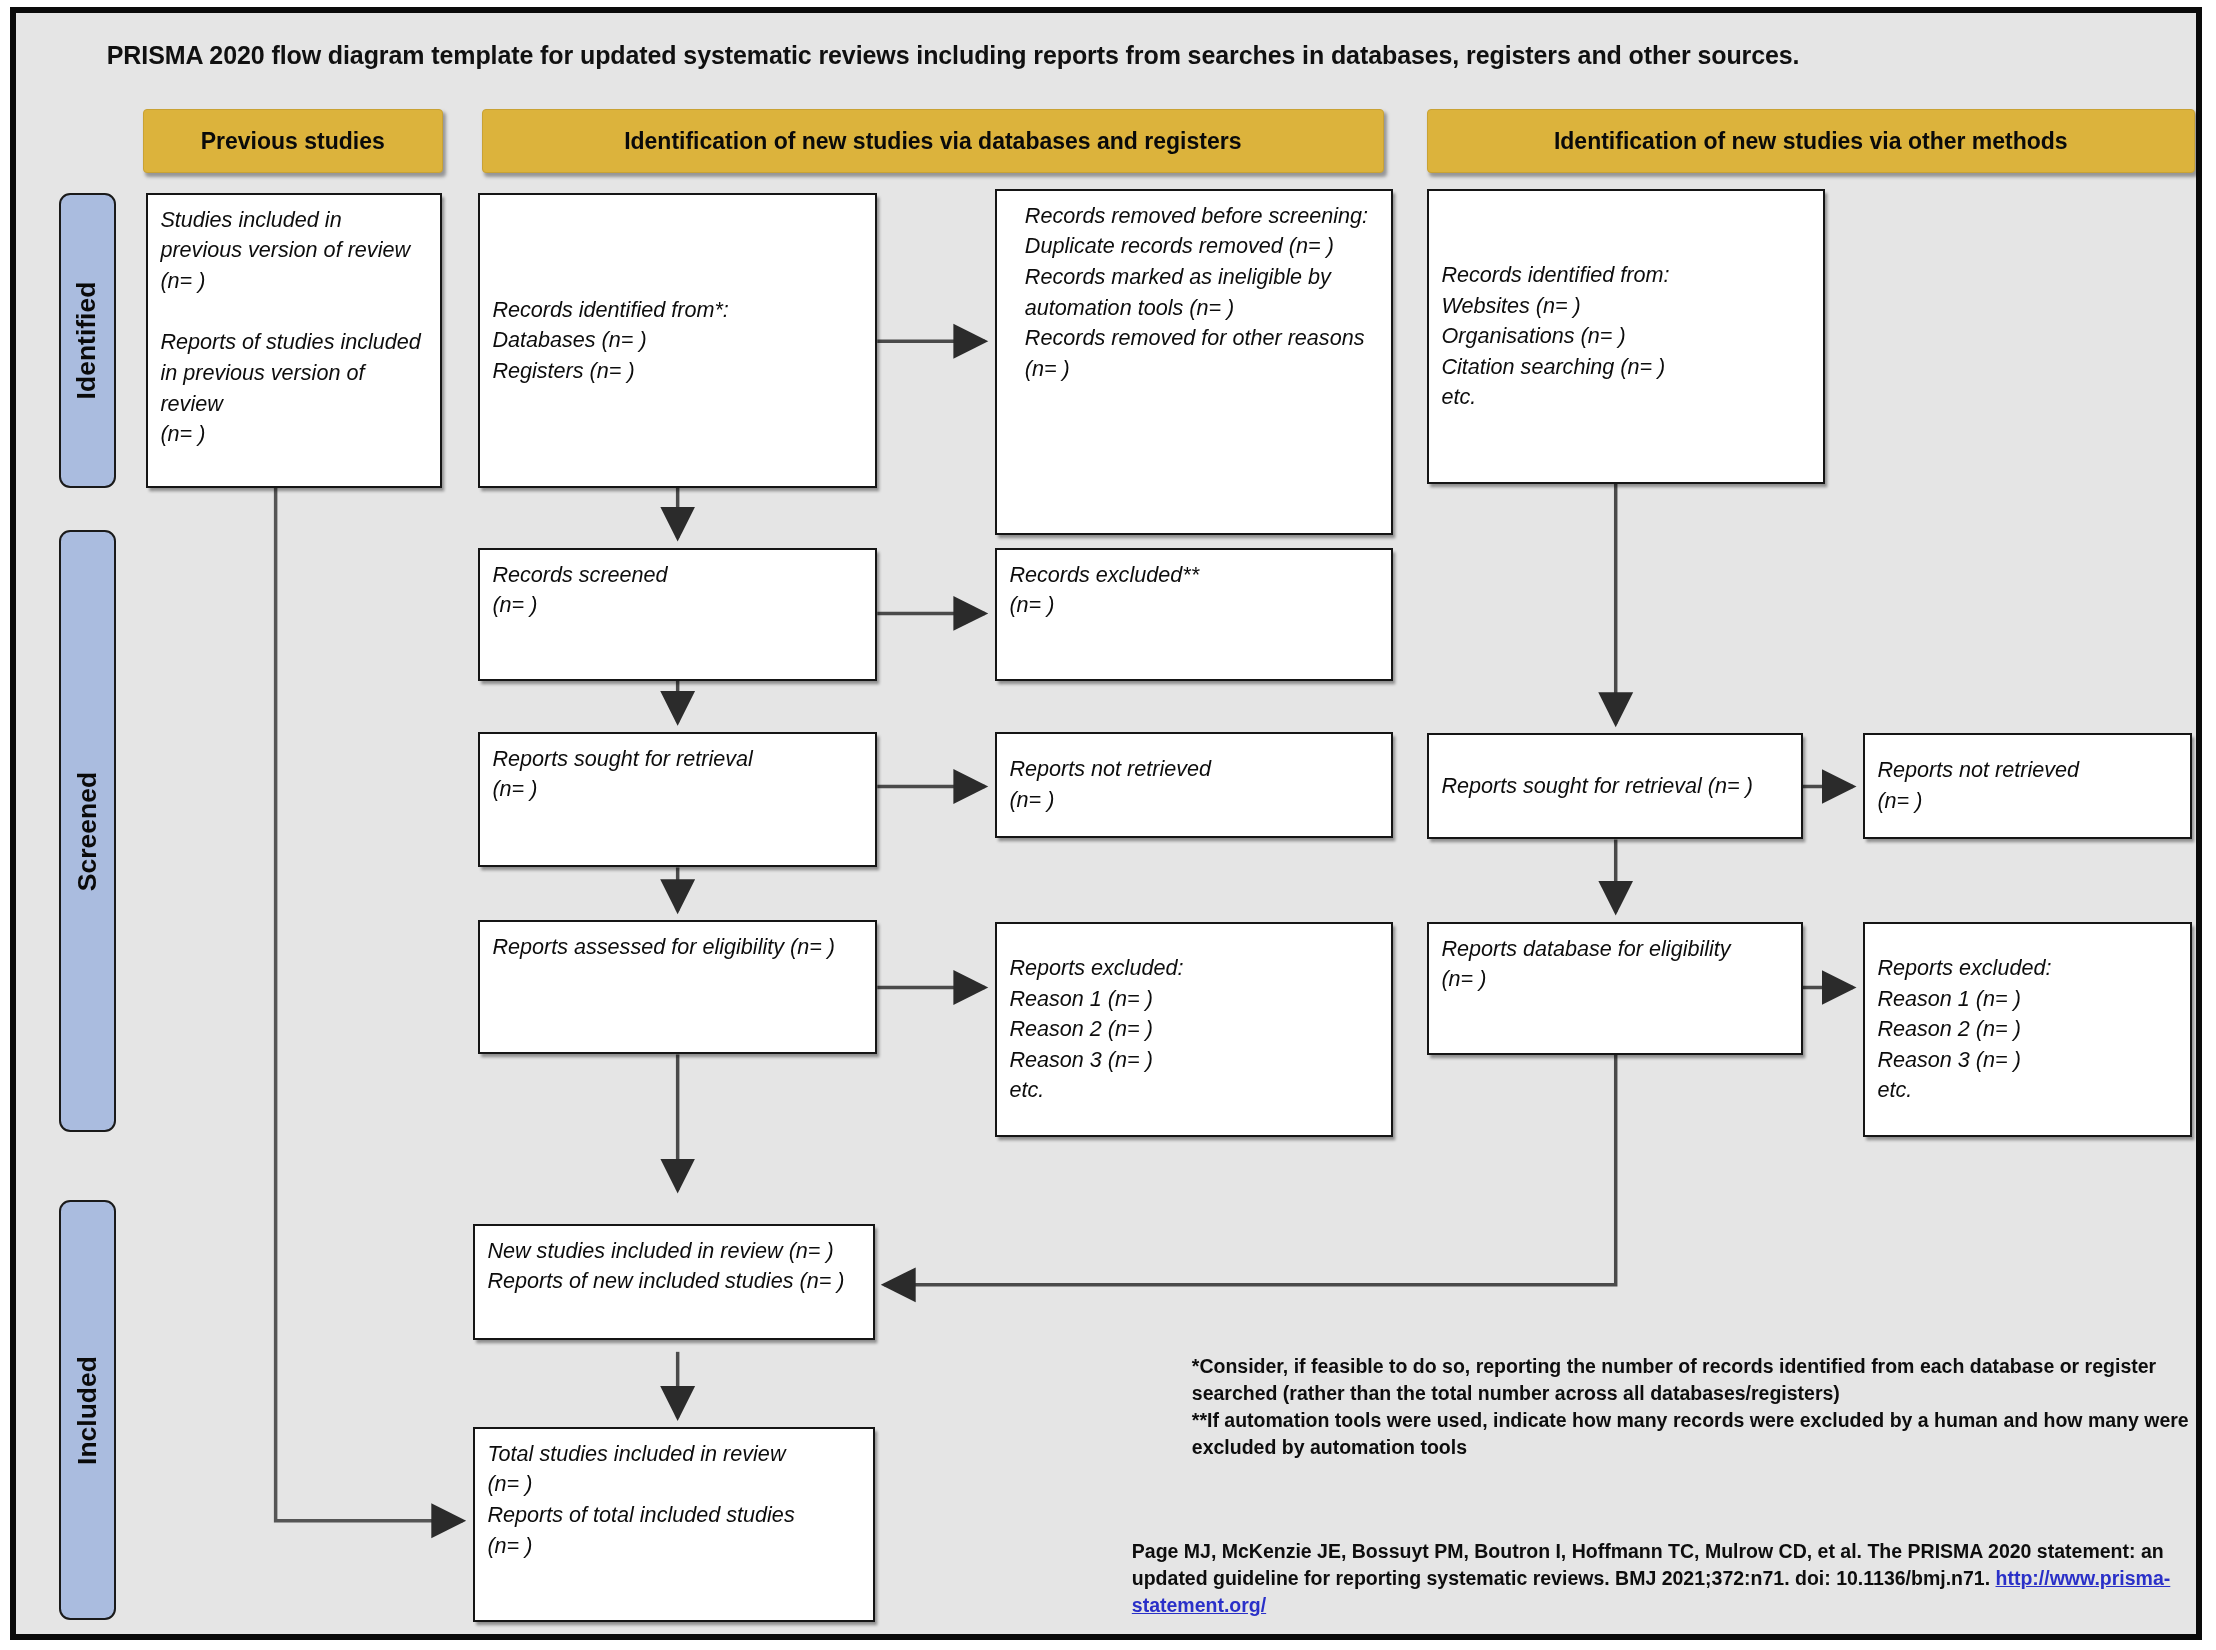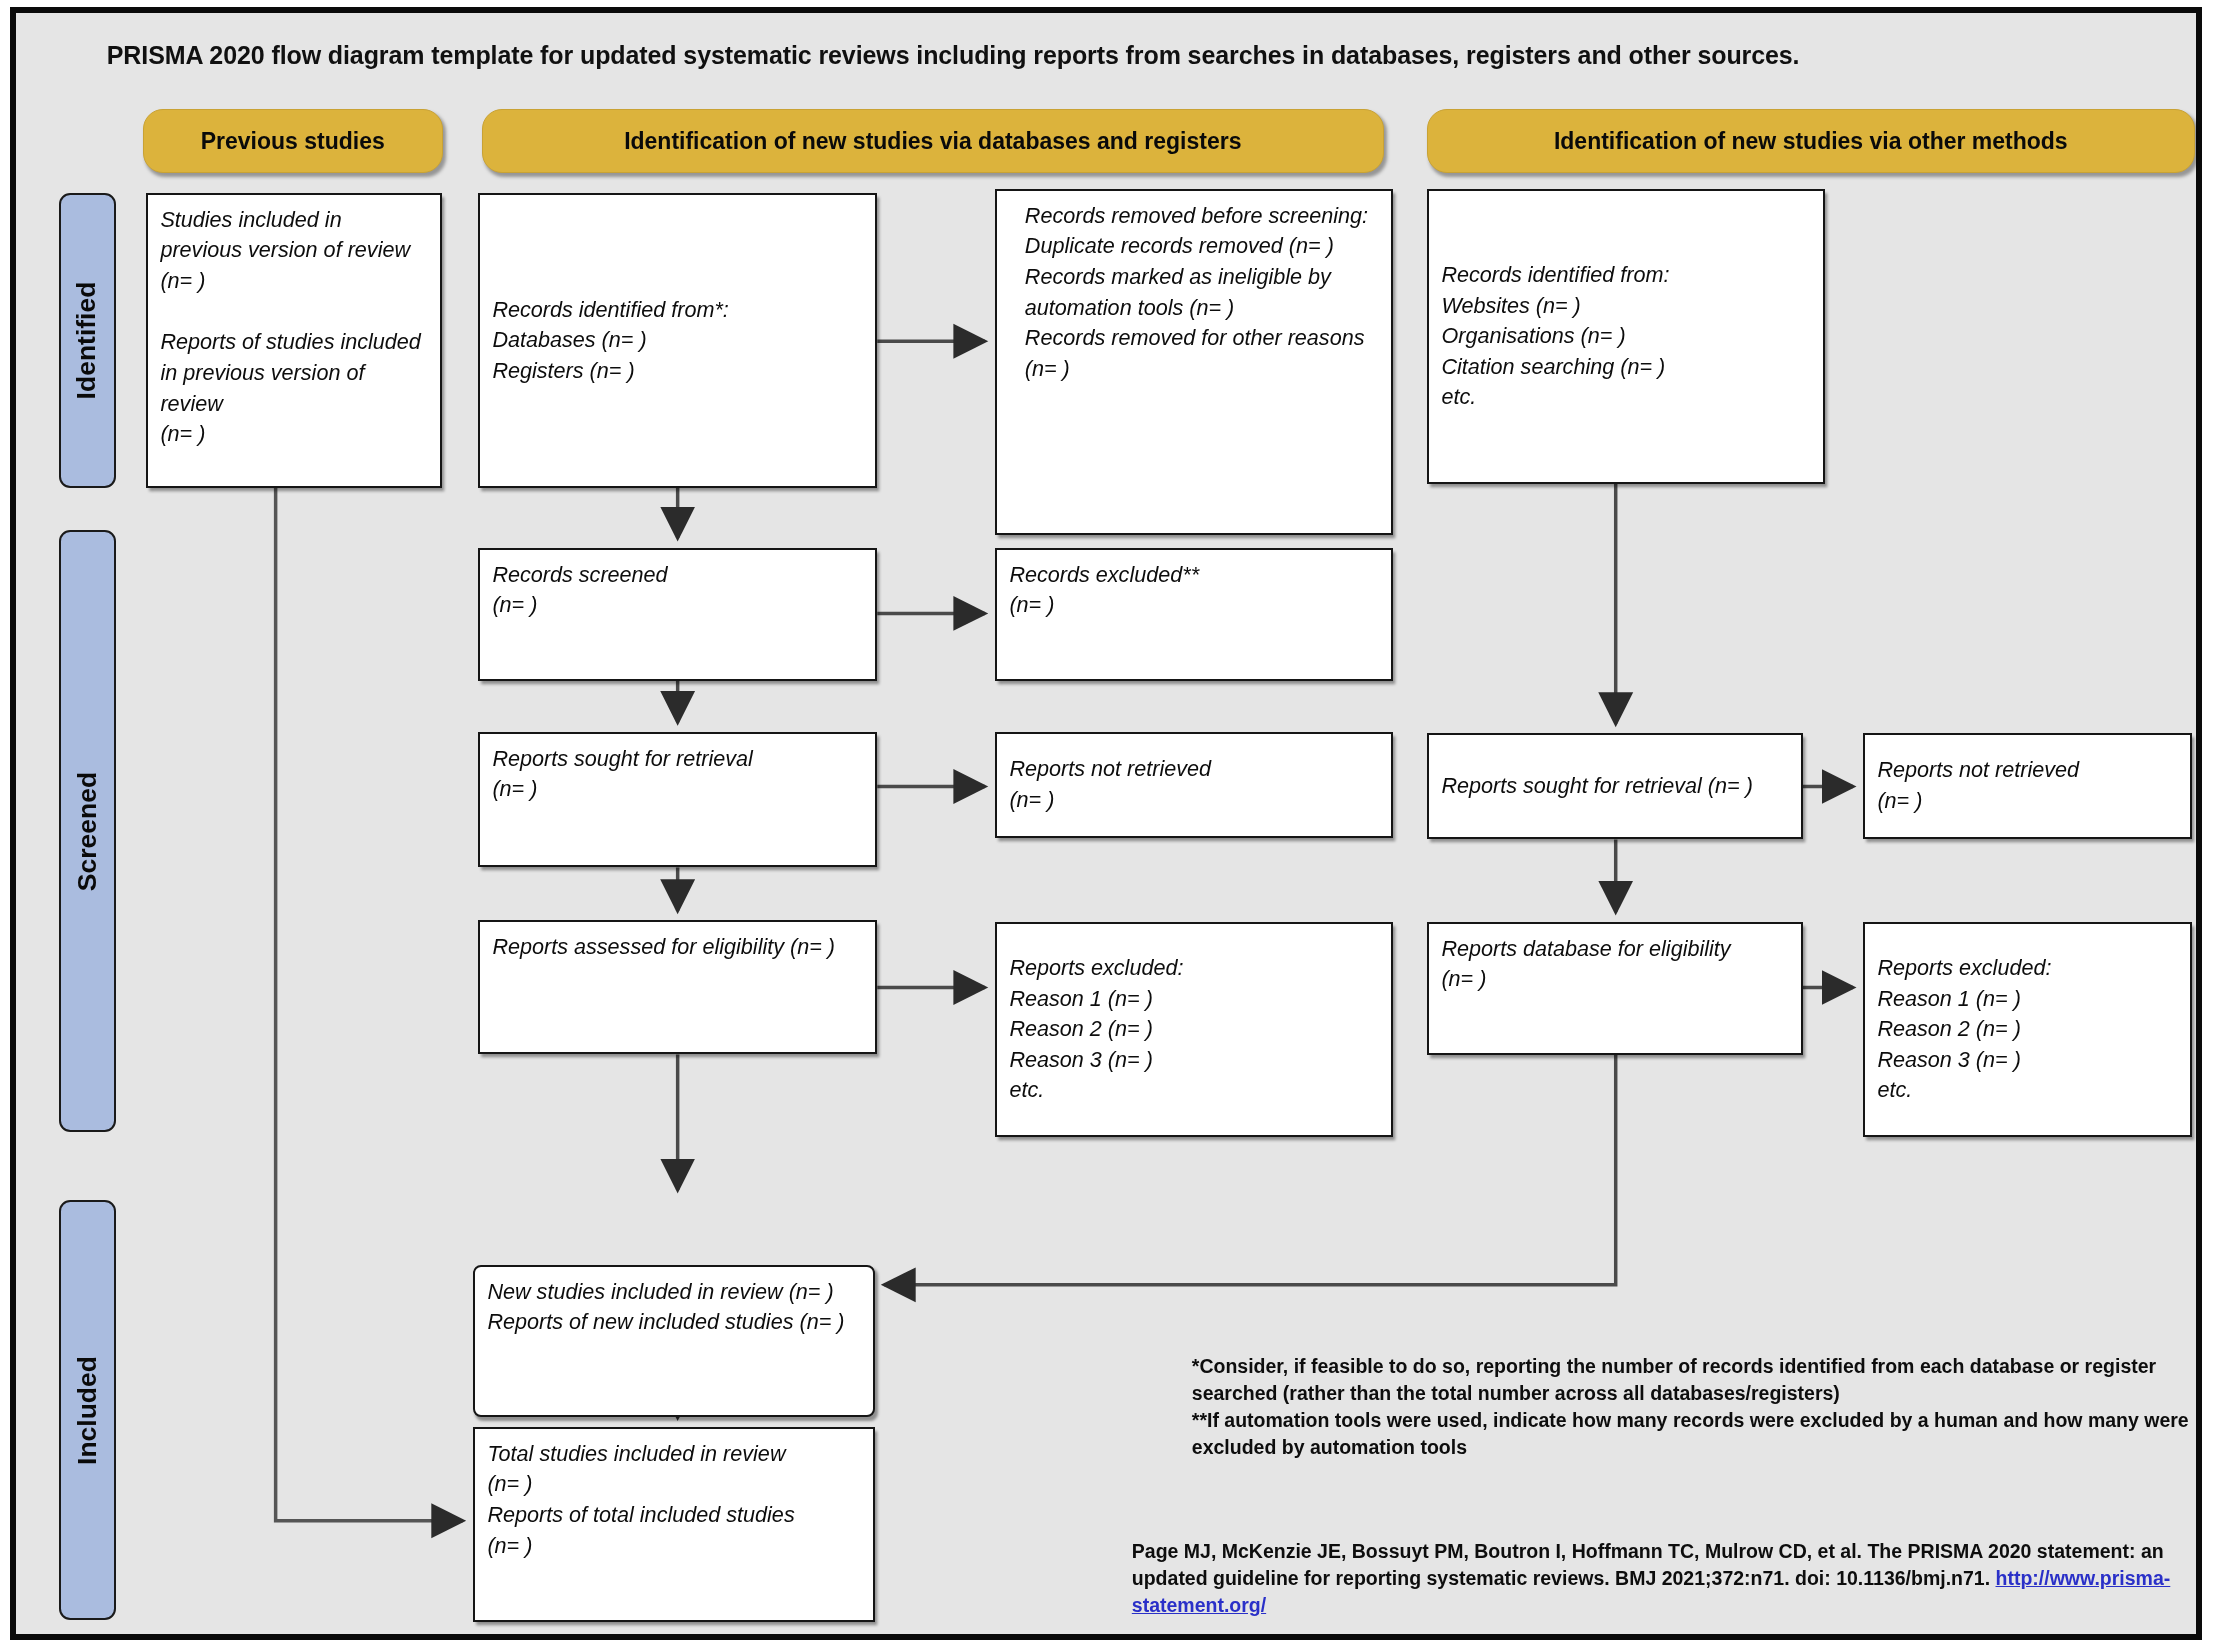--- a/index.html
+++ b/index.html
@@ -36,21 +36,21 @@
     color: #101010;
     letter-spacing: -0.1px;
     line-height: 1.15;
   }
 
   
   .banner {
     position: absolute;
     background: #dcb33c;
     border: 1.4px solid #c9a234;
-    border-radius: 20px;
+    border-radius: 4px;
     box-shadow: 2.8px 3.5px 3.5px rgba(0,0,0,0.35);
     display: flex;
     align-items: center;
     justify-content: center;
     color: #0a0a0a;
     font-size: 23px;
     font-weight: bold;
     text-align: center;
     box-sizing: border-box;
   }
@@ -101,21 +101,21 @@
   .box.top-align { justify-content: flex-start; }
 
   
   #box-prev      { left: 130px;  top: 180px;  width: 296px; height: 295px; }
 
   
   #box-identified-db { left: 462px;  top: 180px;  width: 399px; height: 295px; }
   #box-screened      { left: 462px;  top: 535px;  width: 399px; height: 133px; }
   #box-sought        { left: 462px;  top: 719px; width: 399px; height: 135px; }
   #box-assessed      { left: 462px;  top: 907px; width: 399px; height: 134px; }
-  #box-new-included  { left: 457px;  top: 1252px; width: 402px; height: 152px; border-radius: 8px; }
+  #box-new-included  { left: 457px;  top: 1211px; width: 402px; height: 116px; }
   #box-total         { left: 457px;  top: 1414px; width: 402px; height: 195px; }
 
   
   #box-removed   { left: 979px; top: 176px;  width: 398px; height: 346px; padding-left: 28px; }
   #box-excluded  { left: 979px; top: 535px;  width: 398px; height: 133px; }
   #box-notretr   { left: 979px; top: 719px; width: 398px; height: 106px; }
   #box-repexcl   { left: 979px; top: 909px; width: 398px; height: 215px; }
 
   
   #box-identified-other { left: 1411px; top: 176px;  width: 398px; height: 295px; }

